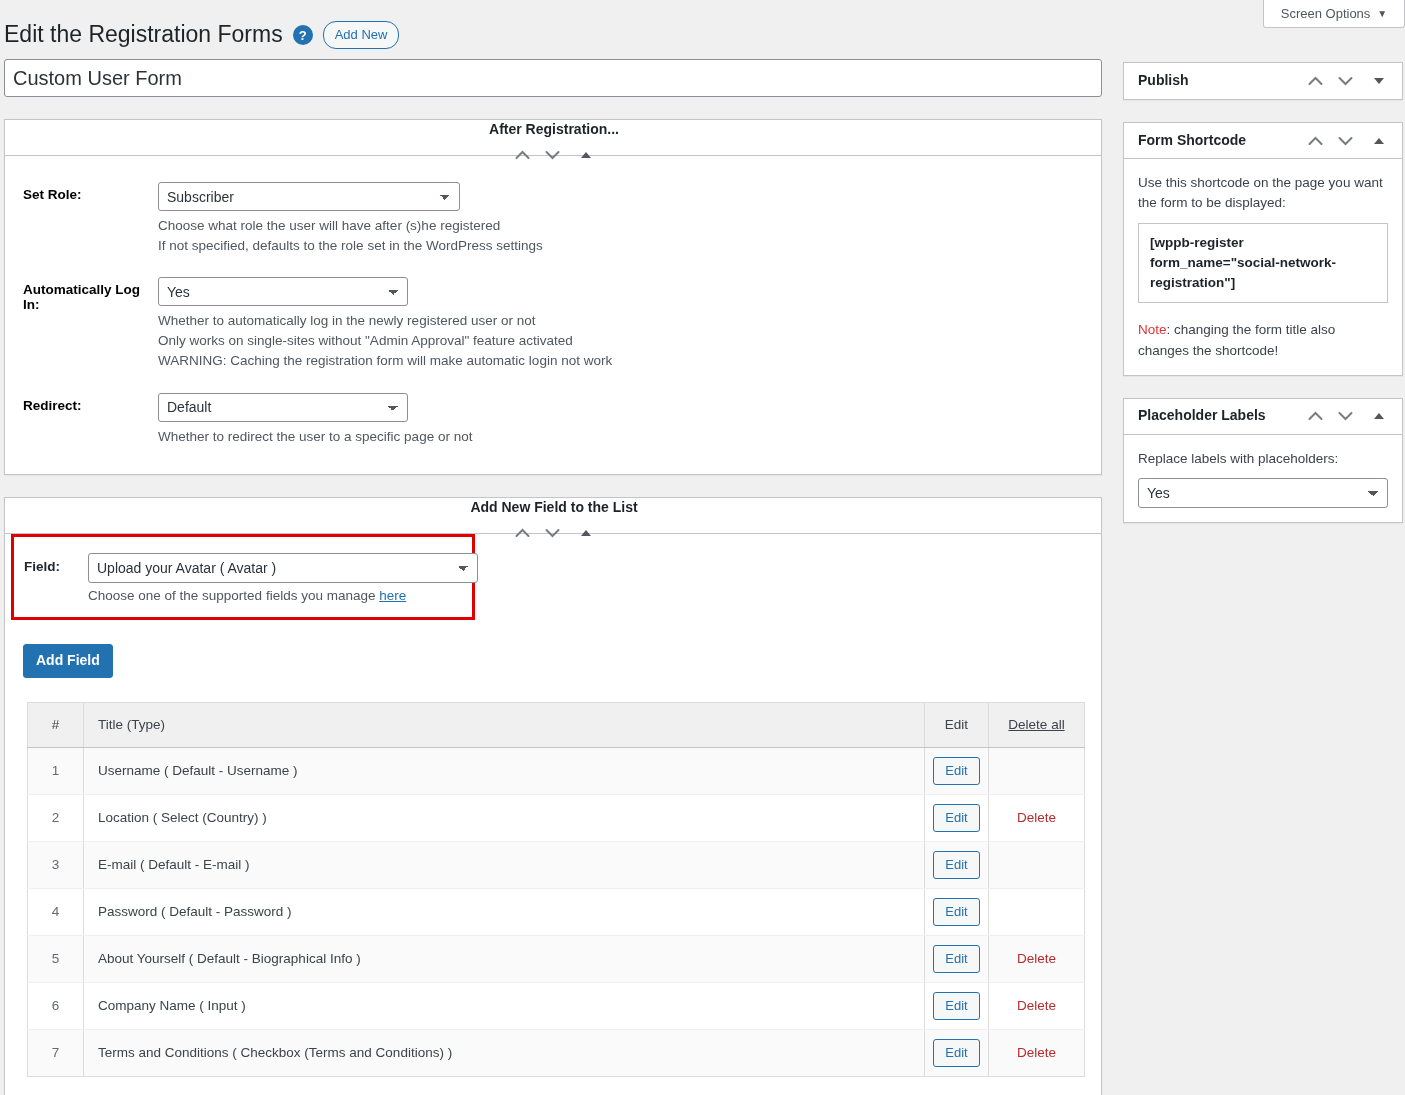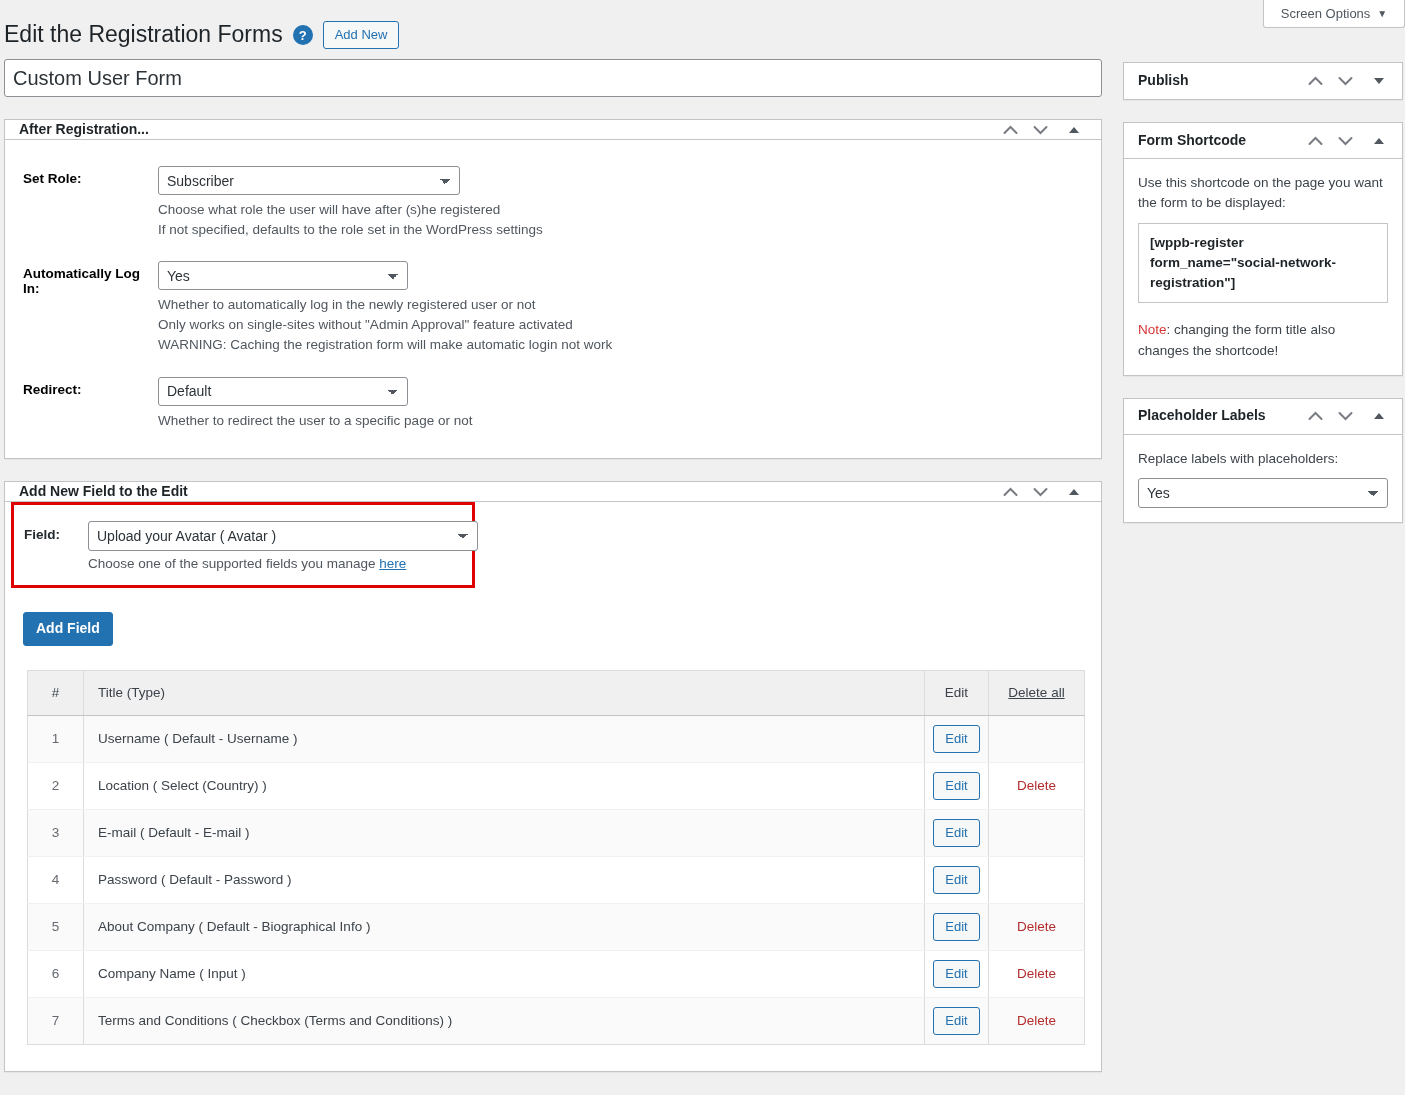--- a/index.html
+++ b/index.html
@@ -41,21 +41,21 @@
   }
   .help-icon {
     width: 20px; height: 20px; border-radius: 50%;
     background: #2271b1; color: #fff;
     display: inline-flex; align-items: center; justify-content: center;
     font-size: 13px; font-weight: bold; line-height: 1;
     cursor: pointer; flex: none;
   }
   .btn-addnew {
     background: #f6f7f7; border: 1px solid #2271b1;
-    color: #2271b1; border-radius: 3px;
+    color: #2271b1; border-radius: 13px;
     padding: 3px 11px; font-size: 13px; line-height: 1.6;
     cursor: pointer; font-family: inherit;
   }
 
   .form-title-input {
     display: block;
     width: 1098px; height: 38px;
     margin: 7px 0 0 4px;
     padding: 4px 8px;
     font-size: 20px; color: #2c3338;
@@ -66,22 +66,23 @@
   }
 
   
   .postbox {
     background: #fff; border: 1px solid #c3c4c7;
     margin: 22px 0 0 4px; width: 1098px;
     box-shadow: 0 1px 1px rgba(0,0,0,.04);
   }
   .postbox-header {
     display: flex; align-items: center;
-    height: 20px; padding: 0 12px 0 14px;
+    height: 36px; padding: 0 12px 0 14px;
     border-bottom: 1px solid #c3c4c7;
+    flex-direction: column;
   }
   .postbox-header h2 {
     font-size: 14px; font-weight: 600; color: #1d2327;
     margin: 0; flex: 1; line-height: 1.4;
   }
   .handle-actions { display: flex; align-items: center; gap: 0; }
   .order-btn {
     width: 30px; height: 30px;
     display: flex; align-items: center; justify-content: center;
     cursor: pointer; background: none; border: none; padding: 0;
@@ -312,21 +313,21 @@
               </div>
             </div>
           </div>
 
         </div>
       </div>
     </div>
 
     <div class="postbox">
       <div class="postbox-header">
-        <h2>Add New Field to the Edit</h2>
+        <h2>Add New Field to the List</h2>
         <div class="handle-actions">
           <button class="order-btn">
             <svg width="15" height="10" viewBox="0 0 15 10">
                 <path d="M1.5 8 L7.5 2 L13.5 8" stroke="#787c82" stroke-width="2" fill="none" stroke-linecap="round"></path>
               </svg>
           </button>
           <button class="order-btn">
             <svg width="15" height="10" viewBox="0 0 15 10">
                 <path d="M1.5 2 L7.5 8 L13.5 2" stroke="#787c82" stroke-width="2" fill="none" stroke-linecap="round"></path>
               </svg>
@@ -384,21 +385,21 @@
                 <td class="c-del"></td>
               </tr>
               <tr>
                 <td class="c-num">4</td>
                 <td>Password ( Default - Password )</td>
                 <td class="c-edit"><button class="row-edit-btn">Edit</button></td>
                 <td class="c-del"></td>
               </tr>
               <tr>
                 <td class="c-num">5</td>
-                <td>About Company ( Default - Biographical Info )</td>
+                <td>About Yourself ( Default - Biographical Info )</td>
                 <td class="c-edit"><button class="row-edit-btn">Edit</button></td>
                 <td class="c-del"><a class="row-del-link" href="#">Delete</a></td>
               </tr>
               <tr>
                 <td class="c-num">6</td>
                 <td>Company Name ( Input )</td>
                 <td class="c-edit"><button class="row-edit-btn">Edit</button></td>
                 <td class="c-del"><a class="row-del-link" href="#">Delete</a></td>
               </tr>
               <tr>

